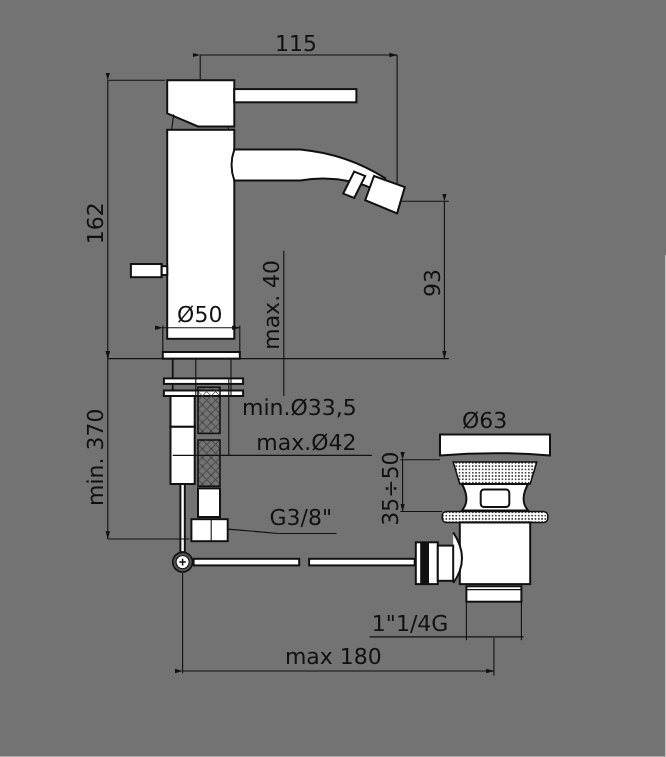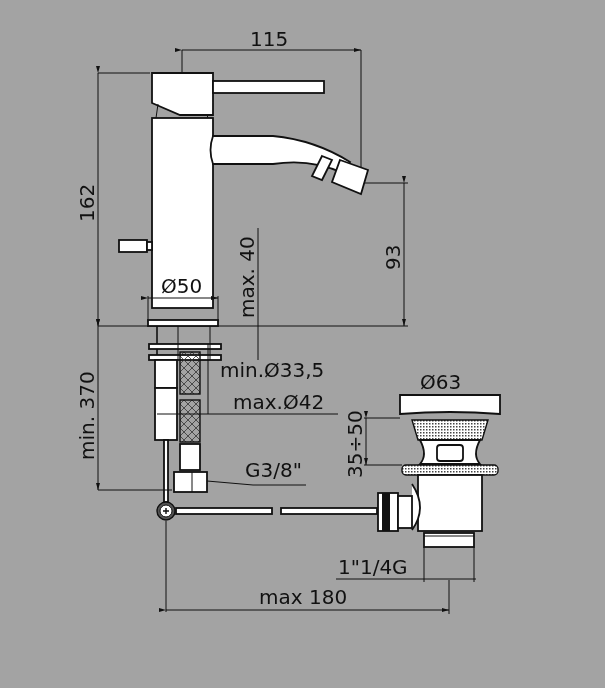--- a/index.html
+++ b/index.html
@@ -1,16 +1,16 @@
 <!DOCTYPE html>
 <html><head>
 <meta charset="utf-8">
 <style>
   html,body{margin:0;padding:0;background:#ffffff;}
-  .canvas{position:relative;width:605px;height:688px;overflow:hidden;background:#a3a3a3;}
+  .canvas{position:relative;width:605px;height:688px;overflow:hidden;background:#737373;}
   svg{position:absolute;left:0;top:0;}
   .dim-text{font-family:"DejaVu Sans",sans-serif;font-size:20px;fill:#111;}
   .ln{stroke:#111;stroke-width:1.6;fill:none;}
   .thin{stroke:#111;stroke-width:1;fill:none;}
   .body{stroke:#111;stroke-width:1.8;fill:#fff;}
 </style>
 </head>
 <body>
 
 <div class="canvas">

